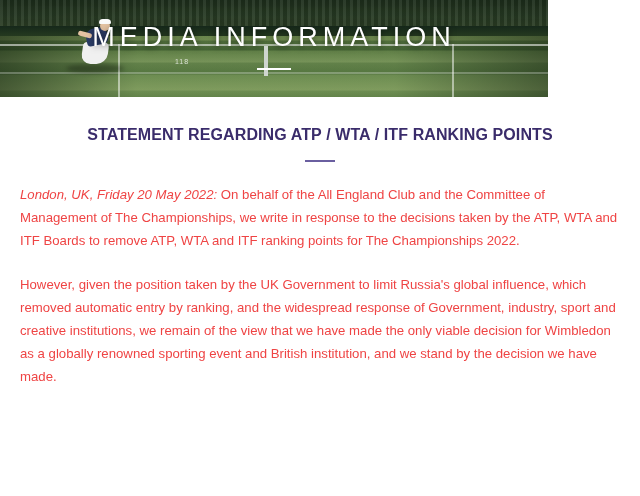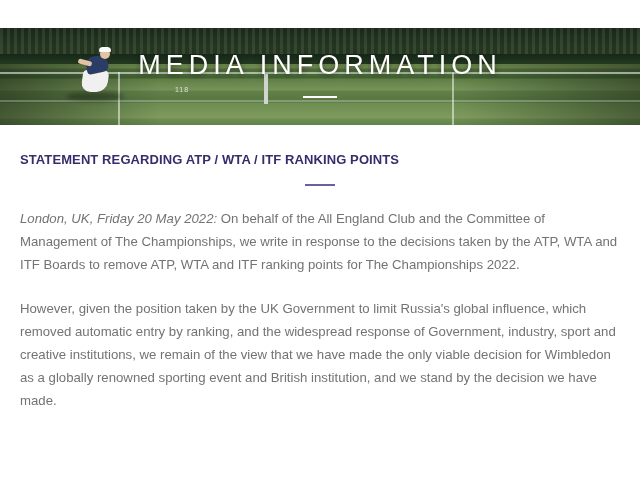--- a/index.html
+++ b/index.html
@@ -17,25 +17,24 @@
   .page {
     width: 640px;
     height: 496px;
     position: relative;
     overflow: hidden;
   }
 
   
   .hero {
     position: relative;
-    width: 640px;
+    width: 548px;
     height: 97px;
     overflow: hidden;
     background: #404040;
-    margin-top: 28px;
   }
   .hero-photo {
     position: absolute;
     inset: 0;
     background:
       
       linear-gradient(to right, rgba(10,20,10,0.55) 0%, rgba(10,20,10,0.12) 25%, rgba(10,20,10,0.12) 72%, rgba(10,20,10,0.5) 100%),
       
       linear-gradient(to bottom,
         #20331f 0px, #24371f 6px,
@@ -166,41 +165,42 @@
     height: 2px;
     background: #ffffff;
   }
 
   
   .content {
     padding: 0 20px;
   }
   .headline {
     margin: 26px 0 0 0;
+    text-align: center;
     color: #3a2c6b;
-    font-size: 13px;
+    font-size: 16px;
     font-weight: bold;
     line-height: 1.45;
     letter-spacing: 0.1px;
   }
   .headline-line { display: block; }
   .divider {
     width: 30px;
     height: 2px;
     background: #6a5fa0;
     margin: 14px auto 0 auto;
   }
   .body-copy {
     margin-top: 22px;
   }
   .para {
     margin: 0 0 21px 0;
     font-size: 13.2px;
     line-height: 1.74;
-    color: #737373;
+    color: #ef4444;
   }
   .para:last-child { margin-bottom: 0; }
   .lead-italic {
     font-style: italic;
   }
 </style>
 </head>
 <body>
 
 <div class="page">

